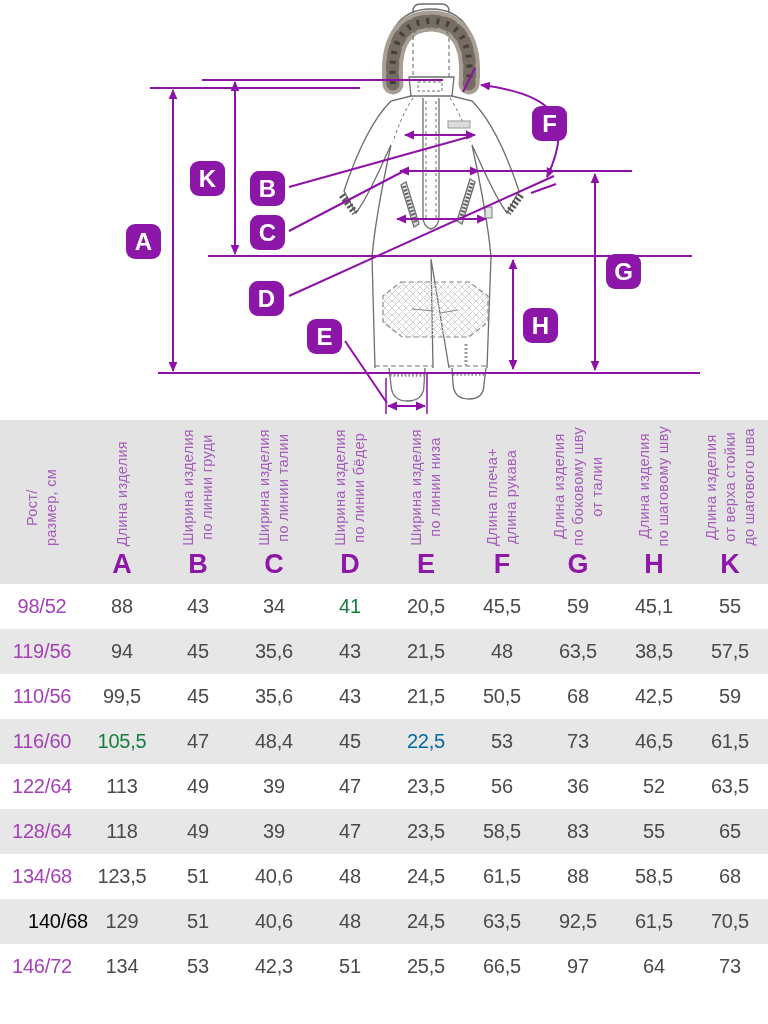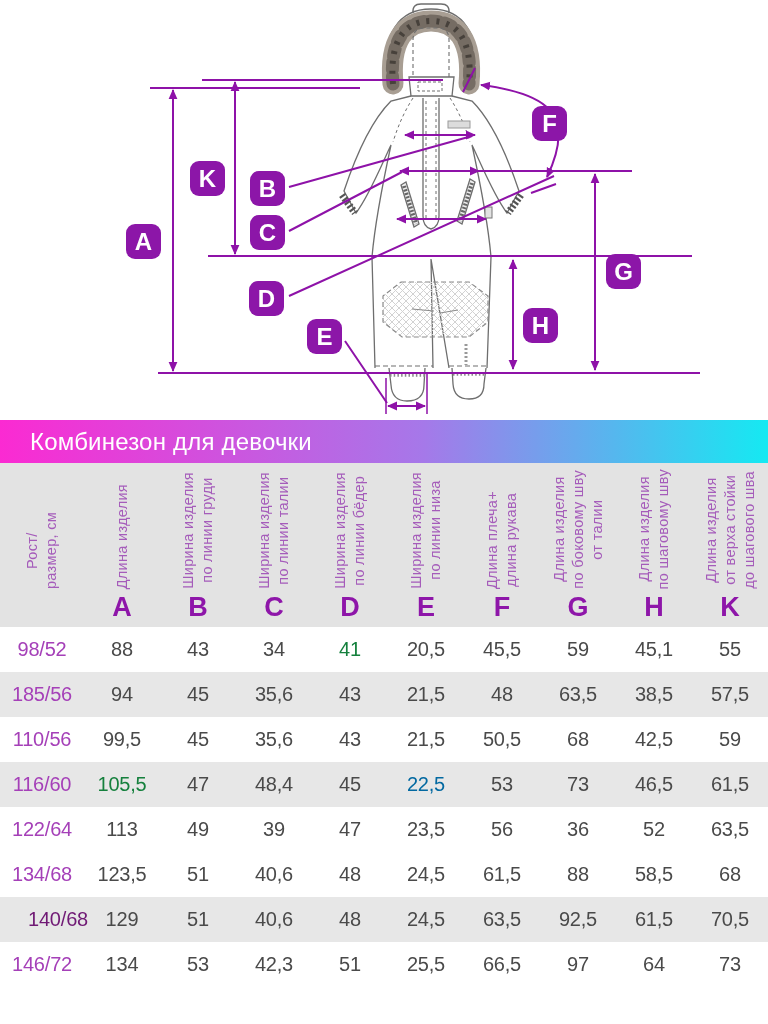--- a/index.html
+++ b/index.html
@@ -126,23 +126,20 @@
     <div class="mlabel pos-b" style="background: rgb(140, 22, 168);">B</div>
     <div class="mlabel pos-c" style="background: rgb(140, 22, 168);">C</div>
     <div class="mlabel pos-d" style="background: rgb(140, 22, 168);">D</div>
     <div class="mlabel pos-e" style="background: rgb(140, 22, 168);">E</div>
     <div class="mlabel pos-f" style="background: rgb(140, 22, 168);">F</div>
     <div class="mlabel pos-g" style="background: rgb(140, 22, 168);">G</div>
     <div class="mlabel pos-h" style="background: rgb(140, 22, 168);">H</div>
     <div class="mlabel pos-k" style="background: rgb(140, 22, 168);">K</div>
   </div>
 
-  <div class="titlebar" style="background: linear-gradient(90deg, rgb(251, 42, 210) 0%, rgb(166, 120, 233) 55%, rgb(21, 233, 242) 100%);">
-    <div class="t">Комбинезон для девочки</div>
-  </div>
 
   <table class="sizes">
     <colgroup>
       <col class="c0">
         <col class="cn">
         <col class="cn">
         <col class="cn">
         <col class="cn">
       <col class="cn">
         <col class="cn">
@@ -232,21 +229,21 @@
           <td style="color: rgb(74, 74, 74);">43</td>
           <td style="color: rgb(74, 74, 74);">34</td>
           <td style="color: #15803d;">41</td>
           <td style="color: rgb(74, 74, 74);">20,5</td>
           <td style="color: rgb(74, 74, 74);">45,5</td>
           <td style="color: rgb(74, 74, 74);">59</td>
           <td style="color: rgb(74, 74, 74);">45,1</td>
           <td style="color: rgb(74, 74, 74);">55</td>
         </tr>
         <tr style="background: rgb(231, 231, 231);">
-          <td style="color: rgb(165, 64, 184);">185/56</td>
+          <td style="color: rgb(165, 64, 184);">119/56</td>
           <td style="color: rgb(74, 74, 74);">94</td>
           <td style="color: rgb(74, 74, 74);">45</td>
           <td style="color: rgb(74, 74, 74);">35,6</td>
           <td style="color: rgb(74, 74, 74);">43</td>
           <td style="color: rgb(74, 74, 74);">21,5</td>
           <td style="color: rgb(74, 74, 74);">48</td>
           <td style="color: rgb(74, 74, 74);">63,5</td>
           <td style="color: rgb(74, 74, 74);">38,5</td>
           <td style="color: rgb(74, 74, 74);">57,5</td>
         </tr>
@@ -279,34 +276,46 @@
           <td style="color: rgb(74, 74, 74);">113</td>
           <td style="color: rgb(74, 74, 74);">49</td>
           <td style="color: rgb(74, 74, 74);">39</td>
           <td style="color: rgb(74, 74, 74);">47</td>
           <td style="color: rgb(74, 74, 74);">23,5</td>
           <td style="color: rgb(74, 74, 74);">56</td>
           <td style="color: rgb(74, 74, 74);">36</td>
           <td style="color: rgb(74, 74, 74);">52</td>
           <td style="color: rgb(74, 74, 74);">63,5</td>
         </tr>
+        <tr style="background: rgb(231, 231, 231);">
+          <td style="color: rgb(165, 64, 184);">128/64</td>
+          <td style="color: rgb(74, 74, 74);">118</td>
+          <td style="color: rgb(74, 74, 74);">49</td>
+          <td style="color: rgb(74, 74, 74);">39</td>
+          <td style="color: rgb(74, 74, 74);">47</td>
+          <td style="color: rgb(74, 74, 74);">23,5</td>
+          <td style="color: rgb(74, 74, 74);">58,5</td>
+          <td style="color: rgb(74, 74, 74);">83</td>
+          <td style="color: rgb(74, 74, 74);">55</td>
+          <td style="color: rgb(74, 74, 74);">65</td>
+        </tr>
         <tr>
           <td style="color: rgb(165, 64, 184);">134/68</td>
           <td style="color: rgb(74, 74, 74);">123,5</td>
           <td style="color: rgb(74, 74, 74);">51</td>
           <td style="color: rgb(74, 74, 74);">40,6</td>
           <td style="color: rgb(74, 74, 74);">48</td>
           <td style="color: rgb(74, 74, 74);">24,5</td>
           <td style="color: rgb(74, 74, 74);">61,5</td>
           <td style="color: rgb(74, 74, 74);">88</td>
           <td style="color: rgb(74, 74, 74);">58,5</td>
           <td style="color: rgb(74, 74, 74);">68</td>
         </tr>
         <tr style="background: rgb(231, 231, 231);">
-          <td style="color: #701a75; padding-left: 28px;">140/68</td>
+          <td style="color: #000000; padding-left: 28px;">140/68</td>
           <td style="color: rgb(74, 74, 74);">129</td>
           <td style="color: rgb(74, 74, 74);">51</td>
           <td style="color: rgb(74, 74, 74);">40,6</td>
           <td style="color: rgb(74, 74, 74);">48</td>
           <td style="color: rgb(74, 74, 74);">24,5</td>
           <td style="color: rgb(74, 74, 74);">63,5</td>
           <td style="color: rgb(74, 74, 74);">92,5</td>
           <td style="color: rgb(74, 74, 74);">61,5</td>
           <td style="color: rgb(74, 74, 74);">70,5</td>
         </tr>

